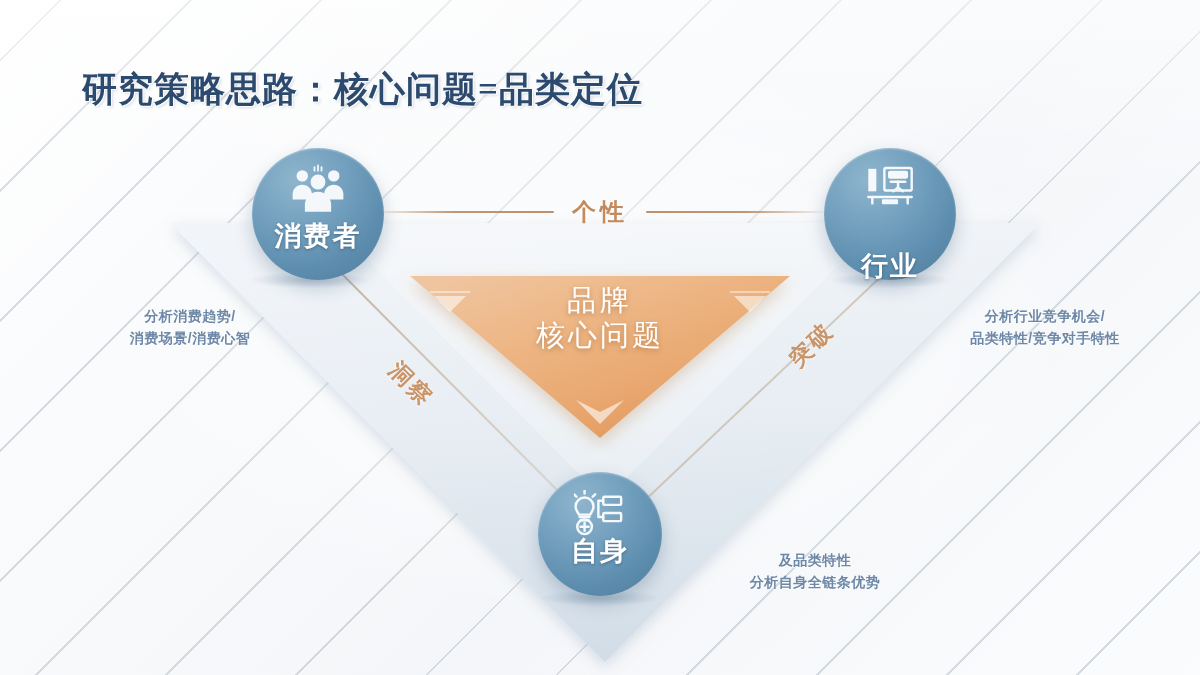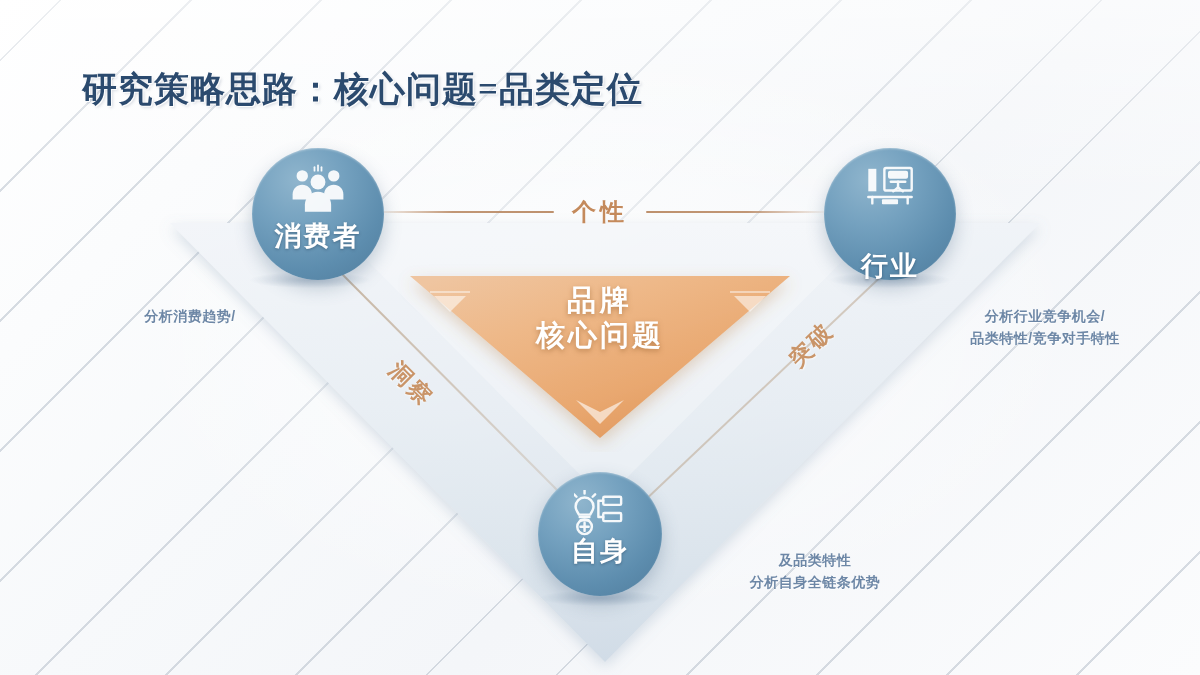--- a/index.html
+++ b/index.html
@@ -79,21 +79,21 @@
   #node-self{left:538px;top:472px;}
   #sh-consumer{left:250px;top:272px;}
   #sh-industry{left:830px;top:272px;}
   #sh-self{left:540px;top:590px;}
 
   
   #tri-orange{position:absolute;left:390px;top:262px;width:420px;height:190px;}
 
   .center-text{
     position:absolute;left:470px;top:283px;width:260px;text-align:center;
-    color:#ffffff;font-weight:bold;line-height:1.20;
+    color:#ffffff;font-weight:normal;line-height:1.20;
     font-family:"Liberation Sans","DejaVu Sans",sans-serif;
     text-shadow:0 2px 5px rgba(150,95,45,0.55);
     pointer-events:none;
   }
   .center-text .l1{font-size:29px;letter-spacing:4px;}
   .center-text .l2{font-size:29px;letter-spacing:3px;}
 
   
   #topband{position:absolute;left:370px;top:195px;width:460px;height:34px;
            display:flex;align-items:center;justify-content:center;gap:18px;}
@@ -258,20 +258,21 @@
         <rect x="36" y="8" width="22" height="10" rx="1.5"></rect>
         <rect x="36" y="28" width="22" height="10" rx="1.5"></rect>
         <path d="M30 13 h6 M30 33 h6 M30 13 v20"></path>
       </g>
     </svg>
     <span class="nlabel">自身</span>
   </div>
 
   <div class="cap" id="cap-left">
     <div>分析消费趋势/</div>
+    <div>消费场景/消费心智</div>
   </div>
 
   <div class="cap" id="cap-right">
     <div>分析行业竞争机会/</div>
     <div>品类特性/竞争对手特性</div>
   </div>
 
   <div class="cap" id="cap-bottom">
     <div>及品类特性</div>
     <div>分析自身全链条优势</div>

